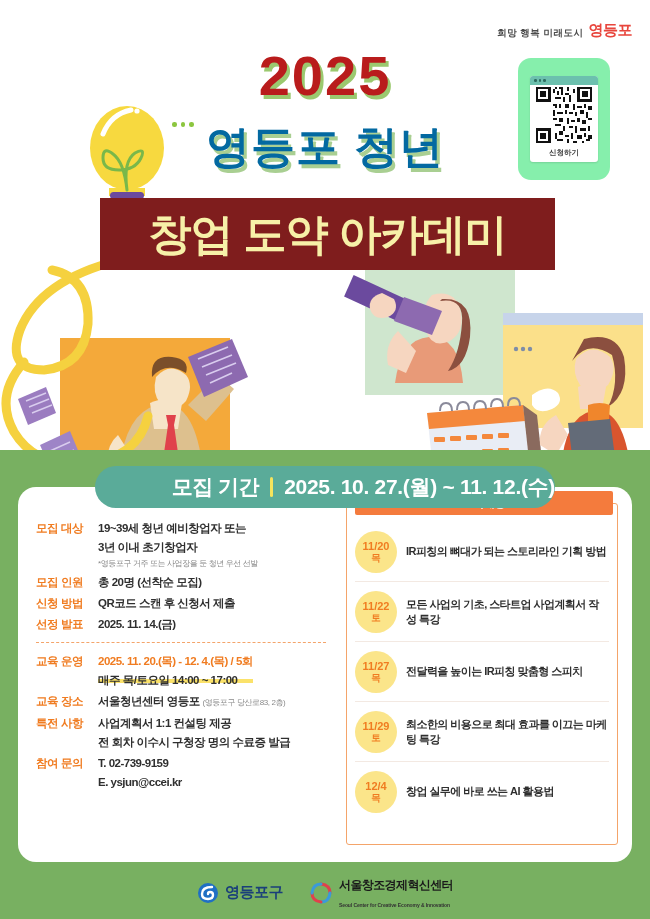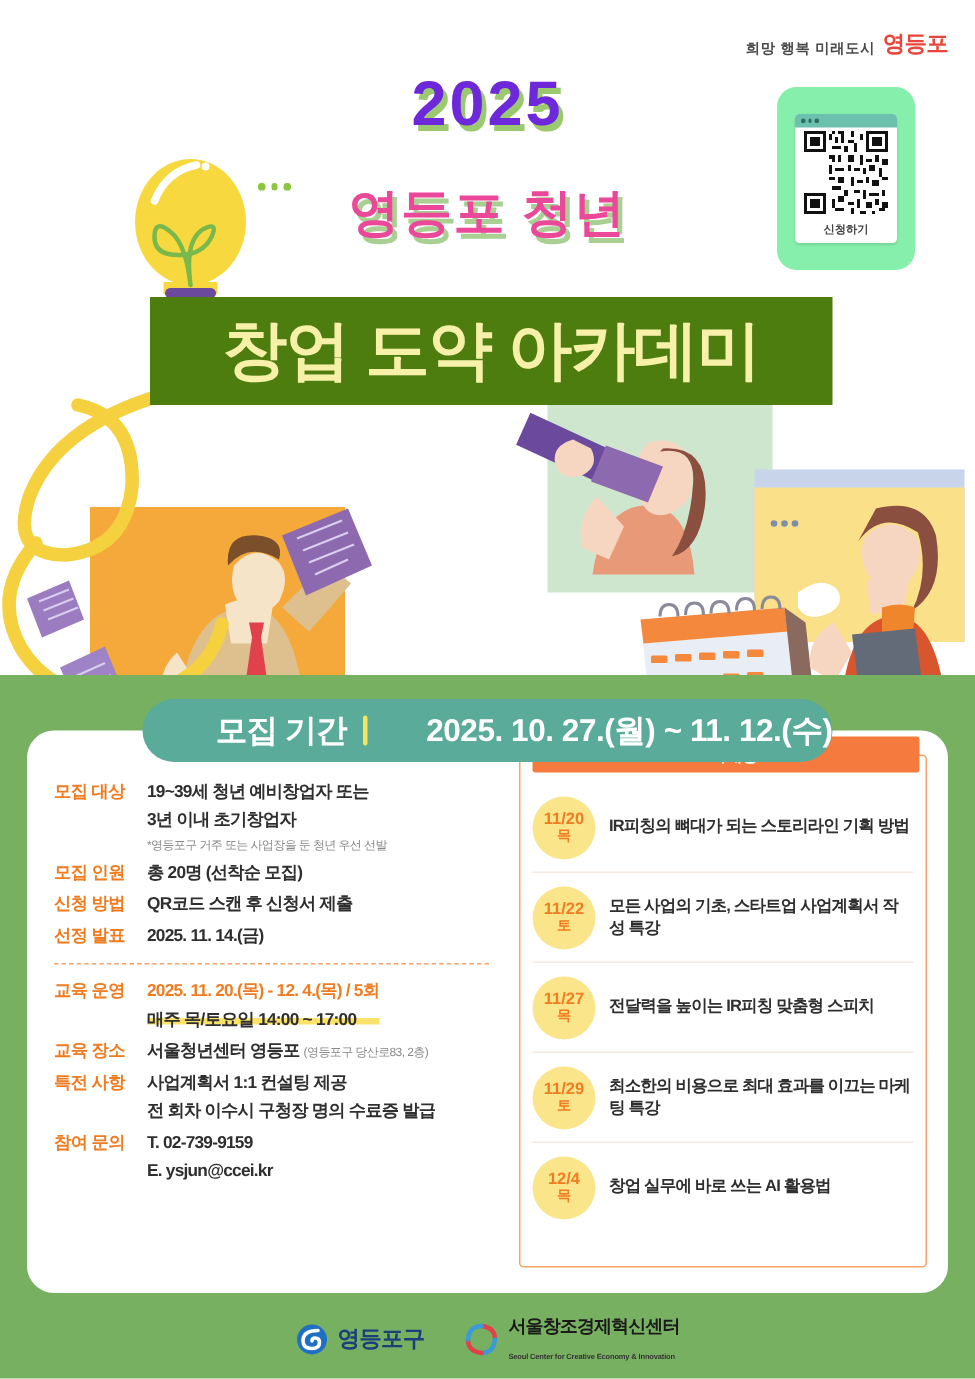--- a/index.html
+++ b/index.html
@@ -25,53 +25,53 @@
   
   .qr-card{position:absolute;left:518px;top:58px;width:92px;height:122px;background:#86efac;border-radius:13px;
            display:flex;flex-direction:column;align-items:center;justify-content:center;}
   .qr-window{width:68px;background:#fff;border-radius:3px;overflow:hidden;box-shadow:0 1px 2px rgba(0,0,0,.12);}
   .qr-bar{height:9px;background:#6cc0ae;display:flex;align-items:center;gap:2px;padding-left:4px;}
   .qr-dot{width:2.5px;height:2.5px;border-radius:50%;background:#2e6f62;}
   .qr-img{width:68px;height:60px;display:block;}
   .qr-label{font-size:7.5px;color:#444;font-weight:700;padding:3px 0 4px;text-align:center;}
 
   
-  .year{position:absolute;left:0;right:0;top:48px;text-align:center;font-size:42px;font-weight:900;
-        color:#6d28d9;letter-spacing:2px;line-height:1;
+  .year{position:absolute;left:0;right:0;top:48px;text-align:center;font-size:56px;font-weight:900;
+        color:#b91c1c;letter-spacing:2px;line-height:1;
         text-shadow:3px 4px 0 #9bc96f;}
-  .subhead{position:absolute;left:0;right:0;top:125px;text-align:center;font-size:34px;font-weight:900;
-        color:#ec4899;letter-spacing:1px;line-height:1;
+  .subhead{position:absolute;left:0;right:0;top:125px;text-align:center;font-size:44px;font-weight:900;
+        color:#0369a1;letter-spacing:1px;line-height:1;
         text-shadow:3px 4px 0 #a9cf92;}
 
   .dots3{position:absolute;left:172px;top:122px;display:flex;gap:4px;}
   .dots3 i{width:4.5px;height:4.5px;border-radius:50%;background:#8cc63f;display:block;}
 
   
-  .banner{position:absolute;left:100px;top:198px;width:455px;height:72px;background:#4d7c0f;
+  .banner{position:absolute;left:100px;top:198px;width:455px;height:72px;background:#7f1d1d;
           display:flex;align-items:center;justify-content:center;}
   .banner-text{font-size:43px;font-weight:900;color:#f7f0a8;letter-spacing:-1px;line-height:1;white-space:nowrap;}
 
   
   .bulb{position:absolute;left:85px;top:100px;width:85px;height:120px;}
 
   
   .swirl{position:absolute;left:0;top:250px;width:260px;height:230px;}
 
   
   .illus{position:absolute;left:0;top:265px;width:650px;height:205px;}
 
   
   .green-bg{position:absolute;left:0;top:450px;width:650px;height:469px;background:#78b061;}
 
   
   .pill{position:absolute;left:95px;top:466px;width:460px;height:42px;background:#5aab99;border-radius:21px;
         display:flex;align-items:center;justify-content:flex-end;gap:11px;z-index:5;}
   .pill-label{font-size:21px;font-weight:900;color:#fff;letter-spacing:-.5px;}
   .pill-div{width:3px;height:20px;background:#f5e45c;border-radius:2px;}
-  .pill-date{font-size:21px;font-weight:900;color:#fff;letter-spacing:-.3px;margin-left:28px;}
+  .pill-date{font-size:21px;font-weight:900;color:#fff;letter-spacing:-.3px;}
 
   
   .card{position:absolute;left:18px;top:487px;width:614px;height:375px;background:#fff;border-radius:18px;z-index:3;}
 
   
   .info{position:absolute;left:18px;top:32px;width:300px;}
   .irow{display:flex;margin-bottom:2px;}
   .ilabel{width:62px;min-width:62px;font-size:11.5px;font-weight:900;color:#f07c21;letter-spacing:-.4px;line-height:19px;}
   .ivals{flex:1;}
   .ival{font-size:11.5px;font-weight:700;color:#2f2f2f;letter-spacing:-.5px;line-height:19px;}

